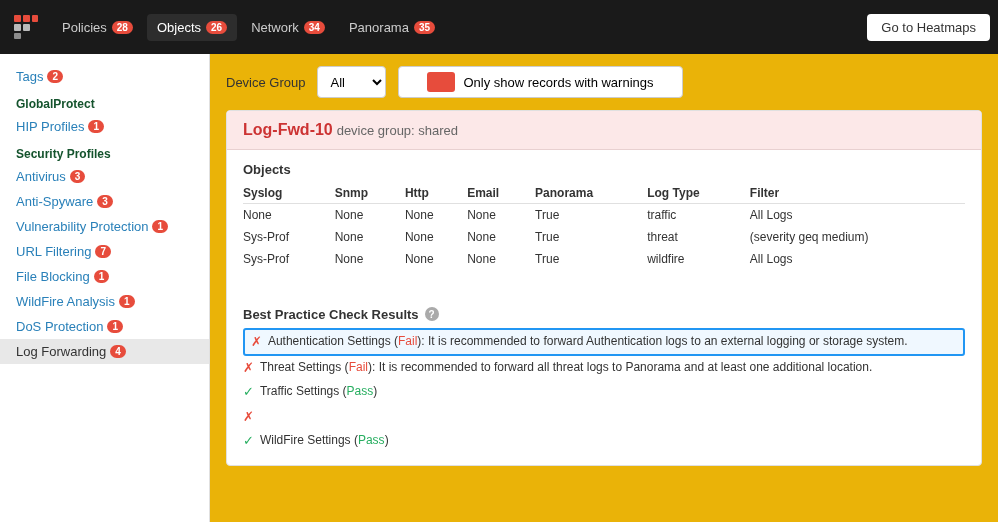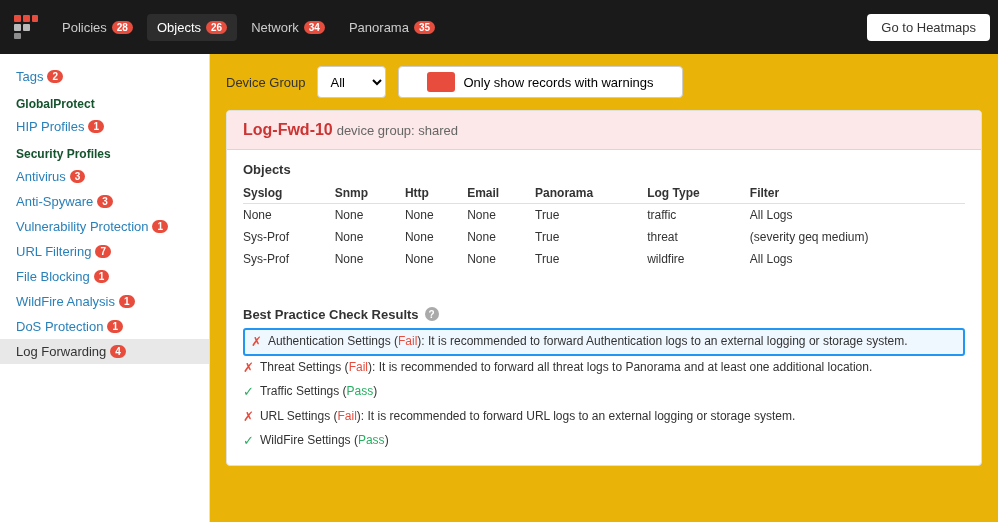--- a/index.html
+++ b/index.html
@@ -221,21 +221,20 @@
               <div class="bp-item">
                 <span class="bp-icon-fail">✗</span>
                 <span class="bp-text">Threat Settings (<span class="fail-label">Fail</span>): It is recommended to forward all threat logs to Panorama and at least one additional location.</span>
               </div>
               <div class="bp-item">
                 <span class="bp-icon-pass">✓</span>
                 <span class="bp-text">Traffic Settings (<span class="pass-label">Pass</span>)</span>
               </div>
               <div class="bp-item">
                 <span class="bp-icon-fail">✗</span>
-                <span class="bp-text">URL Settings (<span class="fail-label">Fail</span>): It is recommended to forward URL logs to an external logging or storage system.</span>
               </div>
               <div class="bp-item">
                 <span class="bp-icon-pass">✓</span>
                 <span class="bp-text">WildFire Settings (<span class="pass-label">Pass</span>)</span>
               </div>
             </div>
         </div>
       </div>
     </div>
 

